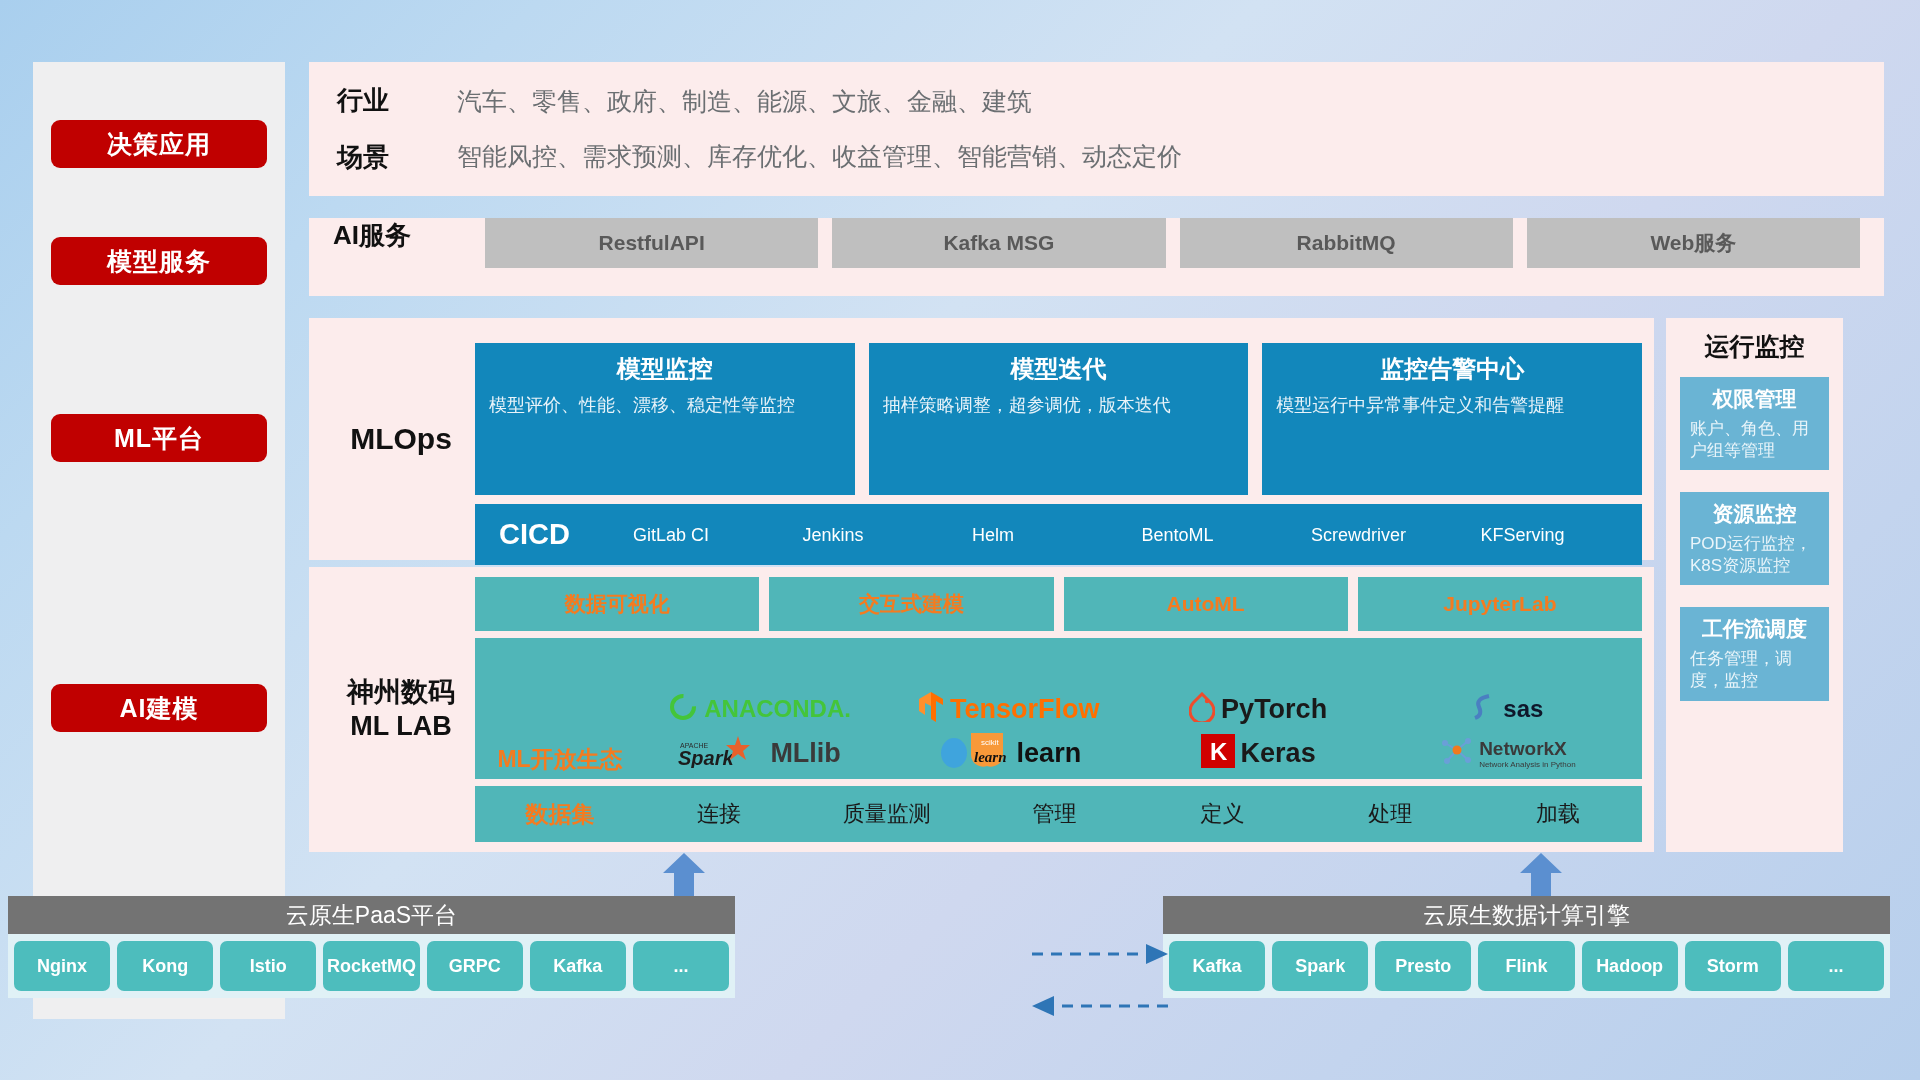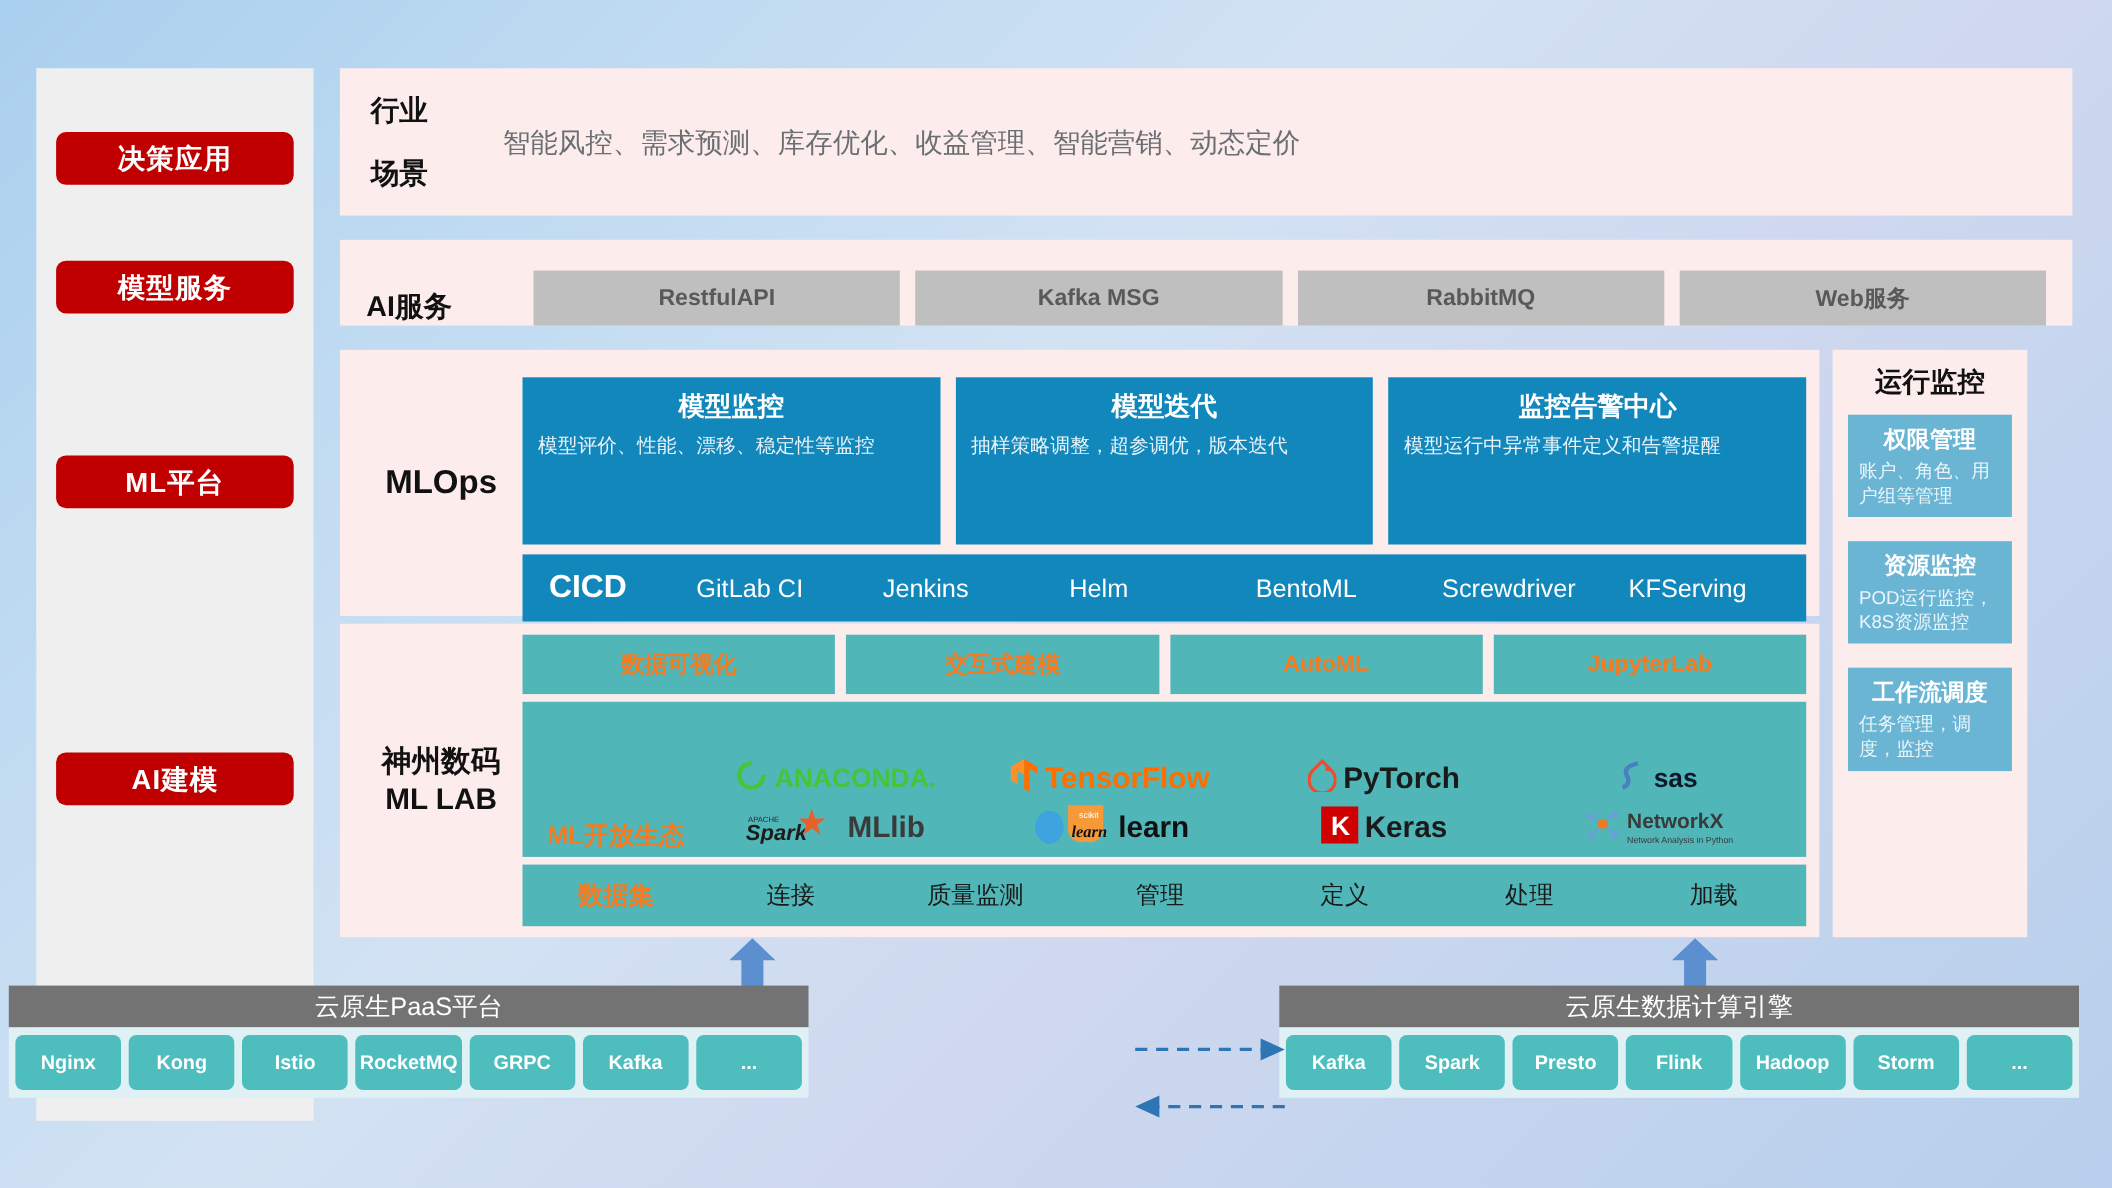--- a/index.html
+++ b/index.html
@@ -40,21 +40,21 @@
   }
   .app-labels { display: flex; flex-direction: column; gap: 22px; width: 120px; }
   .app-vals  { display: flex; flex-direction: column; gap: 22px; }
   .app-label { font-size: 26px; font-weight: bold; color: #111; }
   .app-val   { font-size: 25px; color: #6b6f72; white-space: nowrap; }
 
   
   #row-ai {
     position: absolute; left: 0; top: 218px;
     width: 1575px; height: 78px;
-    display: flex; align-items: flex-end; padding: 0 24px;
+    display: flex; align-items: flex-start; padding: 0 24px;
   }
   #ai-title { font-size: 26px; font-weight: bold; color: #111; width: 152px; }
   #ai-boxes { display: flex; flex: 1; justify-content: space-between; gap: 14px; }
   .ai-box {
     flex: 1; height: 50px; background: #bfbfbf; color: #595959;
     font-size: 21px; font-weight: bold;
     display: flex; align-items: center; justify-content: center;
   }
 
   
@@ -72,21 +72,21 @@
   }
   .mlops-card-title { font-size: 24px; font-weight: bold; text-align: center; margin-bottom: 8px; }
   .mlops-card-desc  { font-size: 18px; line-height: 1.35; color: #e8f3f9; }
   #cicd-bar {
     height: 61px; background: #1287bb; display: flex; align-items: center;
     padding-left: 24px; overflow: hidden;
   }
   #cicd-label { font-size: 29px; font-weight: bold; color: #fff; width: 126px; }
   #cicd-items { display: flex; flex: 1; }
   .cicd-item {
-    flex: 1; color: #fff; font-size: 23px; text-align: left;
+    flex: 1; color: #fff; font-size: 18px; text-align: left;
     line-height: 30px; padding-left: 8px;
   }
 
   
   #row-model {
     position: absolute; left: 0; top: 567px;
     width: 1345px; height: 285px;
     display: flex; align-items: center; padding: 10px 12px 10px 18px;
   }
   #model-title {
@@ -169,20 +169,21 @@
   </div>
 
 <div id="main">
 
   <div id="row-apps" class="pink-panel">
     <div class="app-labels">
       <div class="app-label">行业</div>
       <div class="app-label">场景</div>
     </div>
     <div class="app-vals">
+      <div class="app-val">汽车、零售、政府、制造、能源、文旅、金融、建筑</div>
       <div class="app-val">智能风控、需求预测、库存优化、收益管理、智能营销、动态定价</div>
     </div>
   </div>
 
   <div id="row-ai" class="pink-panel">
     <div id="ai-title">AI服务</div>
     <div id="ai-boxes">
         <div class="ai-box">RestfulAPI</div>
         <div class="ai-box">Kafka MSG</div>
         <div class="ai-box">RabbitMQ</div>

